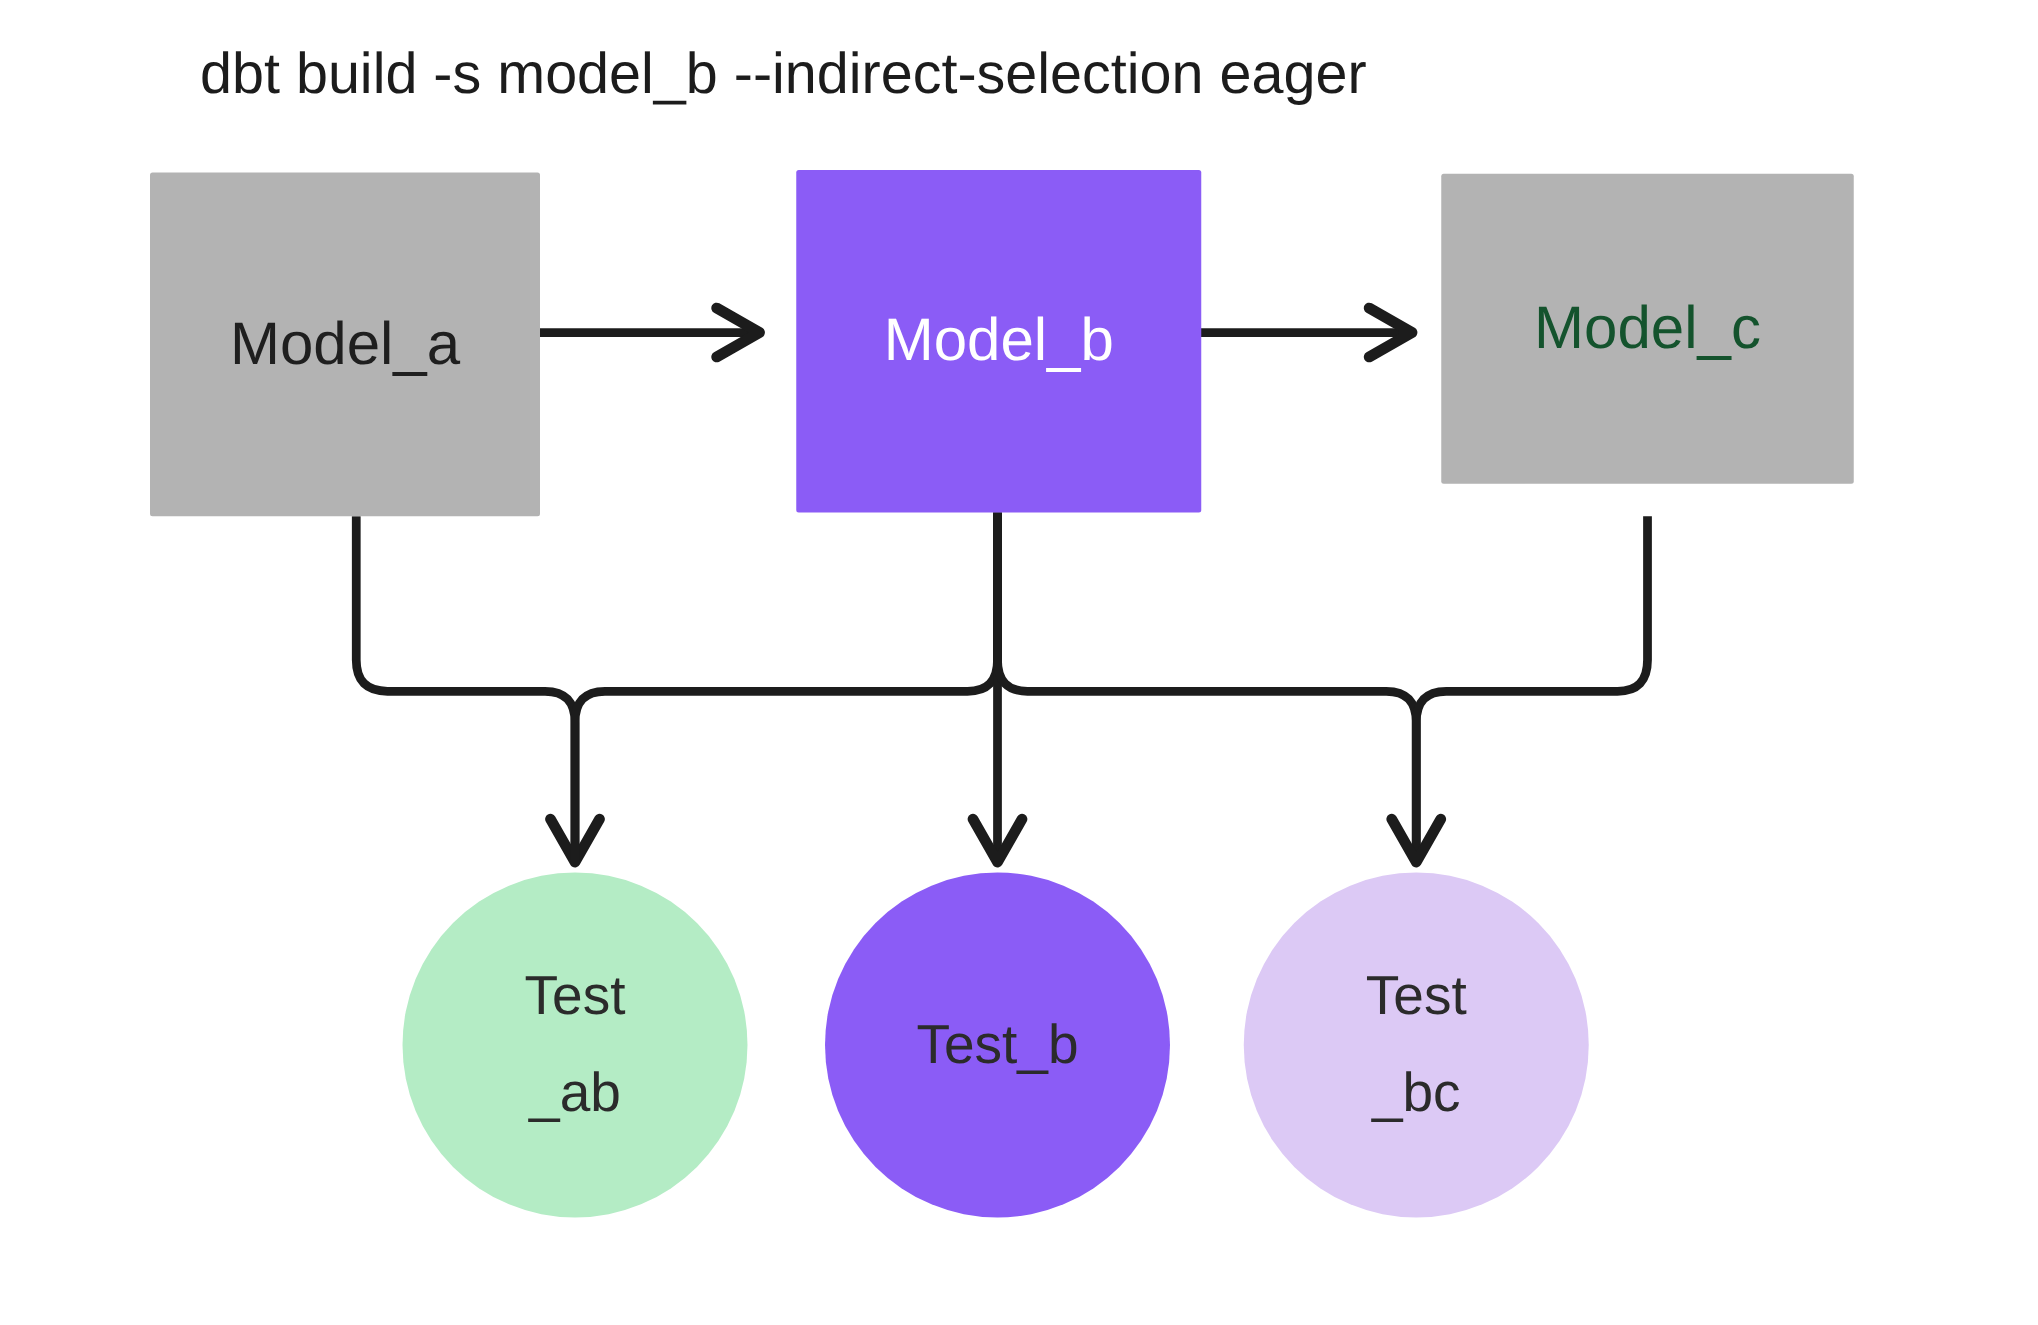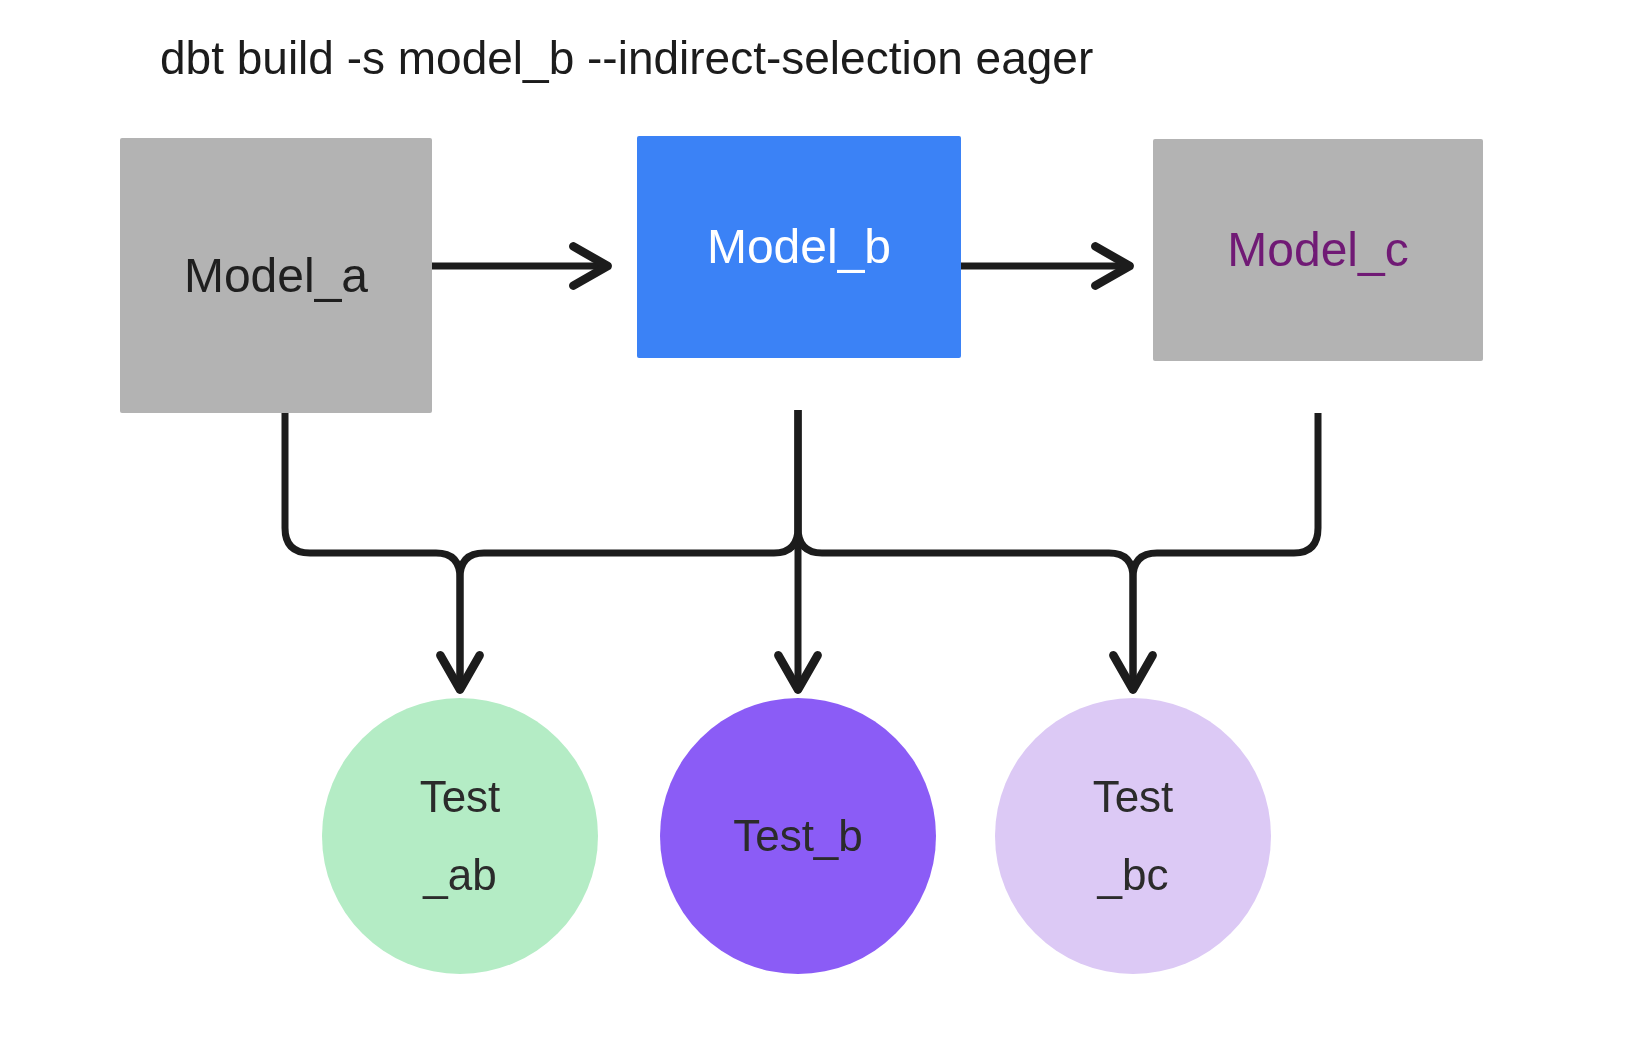--- a/index.html
+++ b/index.html
@@ -91,25 +91,25 @@
       <path d="M 798 410 L 798 528 Q 798 553 822 553 L 1109 553 Q 1133 553 1133 578 L 1133 688"></path>
 
       <path d="M 1318 413 L 1318 528 Q 1318 553 1294 553 L 1157 553 Q 1133 553 1133 578 L 1133 688" marker-end="url(#arrow)"></path>
     </g>
   </svg>
 
   <div class="node-box" style="left:120px; top:138px; width:312px; height:275px; background:#b3b3b3; color:#1f1f1f;">
     <span>Model_a</span>
   </div>
 
-  <div class="node-box" style="left:637px; top:136px; width:324px; height:222px; background:#3b82f6; color:#ffffff;">
+  <div class="node-box" style="left:637px; top:136px; width:324px; height:274px; background:#8b5cf6; color:#ffffff;">
     <span>Model_b</span>
   </div>
 
-  <div class="node-box" style="left:1153px; top:139px; width:330px; height:222px; background:#b3b3b3; color:#701a75;">
+  <div class="node-box" style="left:1153px; top:139px; width:330px; height:248px; background:#b3b3b3; color:#14532d;">
     <span>Model_c</span>
   </div>
 
   <div class="node-circle" style="left:322px; top:698px; width:276px; height:276px; background:#b4ecc5; color:#2b2b2b;">
     <span class="ln">Test</span>
     <span class="ln">_ab</span>
   </div>
 
   <div class="node-circle" style="left:660px; top:698px; width:276px; height:276px; background:#8b5cf6; color:#2b2b2b;">
     <span class="ln">Test_b</span>

